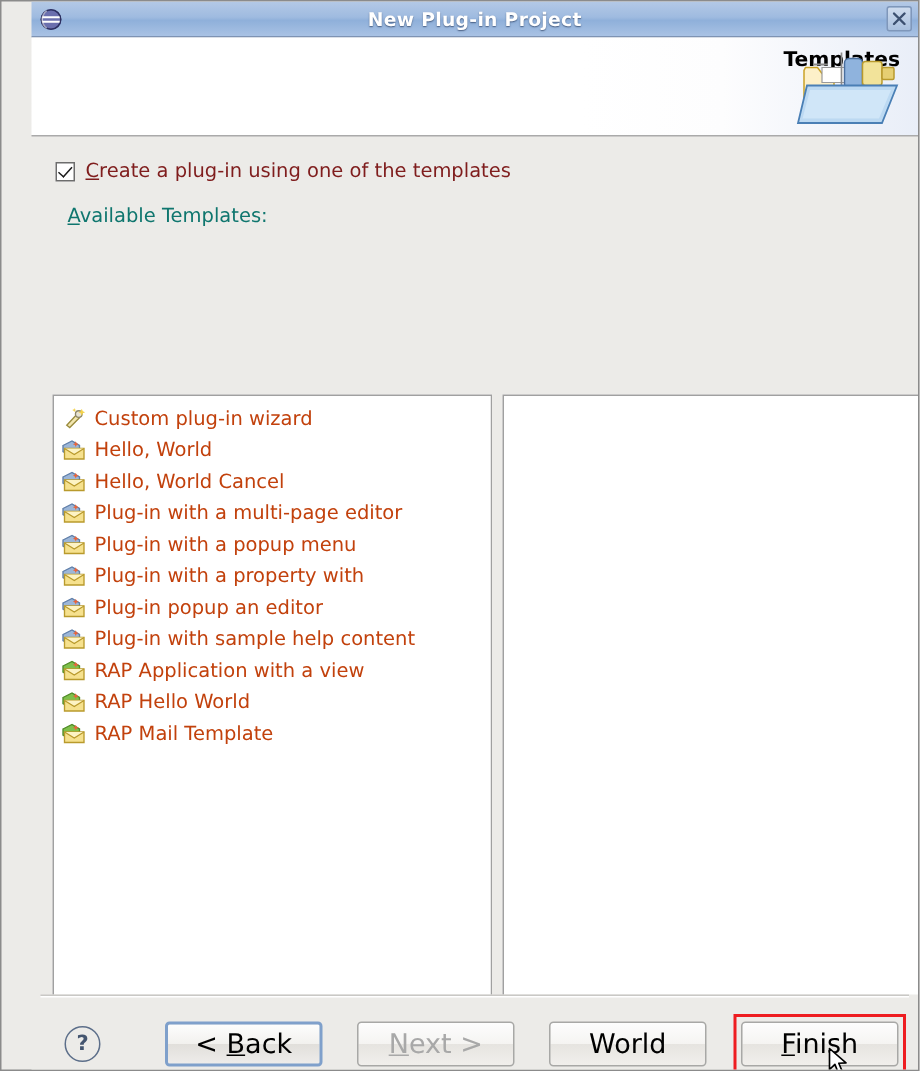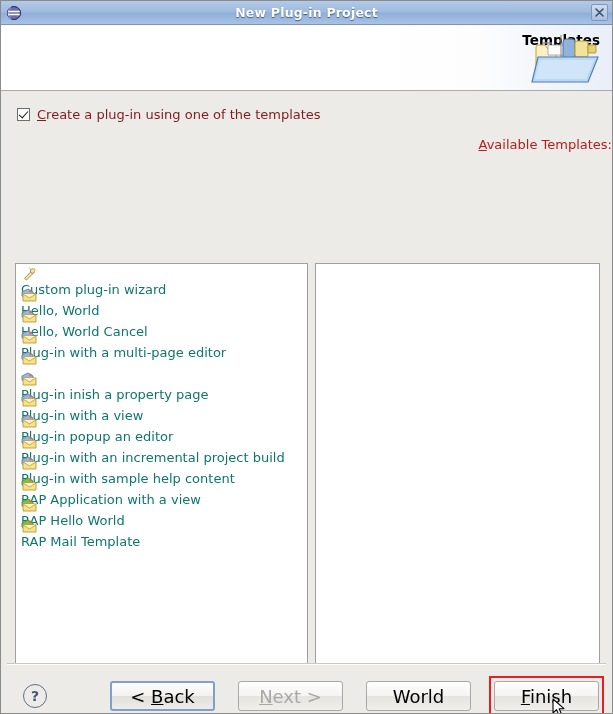--- a/index.html
+++ b/index.html
@@ -16,20 +16,21 @@
 
   
   .window {
     position: relative;
     width: 613px;
     height: 714px;
     box-sizing: border-box;
     border: 1px solid #8b8b8b;
     background: #ecebe8;
     overflow: hidden;
+    padding-left: 20px;
   }
 
   
   .titlebar {
     position: relative;
     height: 24px;
     box-sizing: border-box;
     background: linear-gradient(to bottom, #b4c9e6 0%, #9fbbe0 45%, #8fb0da 55%, #a9c2e4 100%);
     border-bottom: 1px solid #7e93b3;
     display: flex;
@@ -136,23 +137,22 @@
   }
   .checkrow-label {
     font-size: 13px;
     color: #7f1d1d;
     margin-left: 7px;
   }
   .ul { text-decoration: underline; }
 
   .section-label {
     font-size: 13px;
-    color: #b91c1c;
-    margin: 15px 0 6px 4px;
-    text-align: right;
+    color: #0f766e;
+    margin: 15px 0 6px 24px;
   }
 
   
   .panes {
     position: absolute;
     left: 14px;
     top: 156px;
     width: 585px;
     height: 425px;
     display: flex;
@@ -167,27 +167,26 @@
     border: 1px solid #a0a0a0;
   }
   .listbox {
     flex: 1 1 auto;
     overflow: hidden;
     background: #ffffff;
     padding: 2px 0 0 0;
   }
   .list-item {
     display: flex;
-    align-items: flex-start;
+    align-items: flex-end;
     height: 21px;
     padding-left: 5px;
     font-size: 13px;
-    color: #0f766e;
+    color: #c2410c;
     white-space: nowrap;
-    flex-direction: column;
   }
   .list-icon {
     width: 16px;
     height: 16px;
     margin-right: 6px;
     flex: 0 0 auto;
   }
 
   
   .hscroll {
@@ -415,56 +414,39 @@
                 </svg></span>
               <span>Plug-in with a multi-page editor</span>
             </div>
             <div class="list-item">
               <span class="list-icon"><svg width="16" height="16" viewBox="0 0 16 16">
                   <path d="M1 5 L7 2 L12 5 L12 9 L6 12 L1 9 Z" fill="#9cb6d8" stroke="#5f7ea8" stroke-width="0.9"></path>
                   <path d="M2 7 L15 7 L15 14 L2 14 Z" fill="#f6e18e" stroke="#b99a2c" stroke-width="0.9"></path>
                   <path d="M2 7 L8.5 11 L15 7" fill="#fdf3c4" stroke="#b99a2c" stroke-width="0.8"></path>
                   <path d="M9.5 2.2 l0.6 1.3 1.3 0.6 -1.3 0.6 -0.6 1.3 -0.6 -1.3 -1.3 -0.6 1.3 -0.6 z" fill="#e8643c"></path>
                 </svg></span>
-            </div>
-            <div class="list-item">
-              <span class="list-icon"><svg width="16" height="16" viewBox="0 0 16 16">
-                  <path d="M1 5 L7 2 L12 5 L12 9 L6 12 L1 9 Z" fill="#9cb6d8" stroke="#5f7ea8" stroke-width="0.9"></path>
-                  <path d="M2 7 L15 7 L15 14 L2 14 Z" fill="#f6e18e" stroke="#b99a2c" stroke-width="0.9"></path>
-                  <path d="M2 7 L8.5 11 L15 7" fill="#fdf3c4" stroke="#b99a2c" stroke-width="0.8"></path>
-                  <path d="M9.5 2.2 l0.6 1.3 1.3 0.6 -1.3 0.6 -0.6 1.3 -0.6 -1.3 -1.3 -0.6 1.3 -0.6 z" fill="#e8643c"></path>
-                </svg></span>
-              <span>Plug-in inish a property page</span>
-            </div>
-            <div class="list-item">
-              <span class="list-icon"><svg width="16" height="16" viewBox="0 0 16 16">
-                  <path d="M1 5 L7 2 L12 5 L12 9 L6 12 L1 9 Z" fill="#9cb6d8" stroke="#5f7ea8" stroke-width="0.9"></path>
-                  <path d="M2 7 L15 7 L15 14 L2 14 Z" fill="#f6e18e" stroke="#b99a2c" stroke-width="0.9"></path>
-                  <path d="M2 7 L8.5 11 L15 7" fill="#fdf3c4" stroke="#b99a2c" stroke-width="0.8"></path>
-                  <path d="M9.5 2.2 l0.6 1.3 1.3 0.6 -1.3 0.6 -0.6 1.3 -0.6 -1.3 -1.3 -0.6 1.3 -0.6 z" fill="#e8643c"></path>
-                </svg></span>
-              <span>Plug-in with a view</span>
+              <span>Plug-in with a popup menu</span>
+            </div>
+            <div class="list-item">
+              <span class="list-icon"><svg width="16" height="16" viewBox="0 0 16 16">
+                  <path d="M1 5 L7 2 L12 5 L12 9 L6 12 L1 9 Z" fill="#9cb6d8" stroke="#5f7ea8" stroke-width="0.9"></path>
+                  <path d="M2 7 L15 7 L15 14 L2 14 Z" fill="#f6e18e" stroke="#b99a2c" stroke-width="0.9"></path>
+                  <path d="M2 7 L8.5 11 L15 7" fill="#fdf3c4" stroke="#b99a2c" stroke-width="0.8"></path>
+                  <path d="M9.5 2.2 l0.6 1.3 1.3 0.6 -1.3 0.6 -0.6 1.3 -0.6 -1.3 -1.3 -0.6 1.3 -0.6 z" fill="#e8643c"></path>
+                </svg></span>
+              <span>Plug-in with a property with</span>
             </div>
             <div class="list-item">
               <span class="list-icon"><svg width="16" height="16" viewBox="0 0 16 16">
                   <path d="M1 5 L7 2 L12 5 L12 9 L6 12 L1 9 Z" fill="#9cb6d8" stroke="#5f7ea8" stroke-width="0.9"></path>
                   <path d="M2 7 L15 7 L15 14 L2 14 Z" fill="#f6e18e" stroke="#b99a2c" stroke-width="0.9"></path>
                   <path d="M2 7 L8.5 11 L15 7" fill="#fdf3c4" stroke="#b99a2c" stroke-width="0.8"></path>
                   <path d="M9.5 2.2 l0.6 1.3 1.3 0.6 -1.3 0.6 -0.6 1.3 -0.6 -1.3 -1.3 -0.6 1.3 -0.6 z" fill="#e8643c"></path>
                 </svg></span>
               <span>Plug-in popup an editor</span>
-            </div>
-            <div class="list-item">
-              <span class="list-icon"><svg width="16" height="16" viewBox="0 0 16 16">
-                  <path d="M1 5 L7 2 L12 5 L12 9 L6 12 L1 9 Z" fill="#9cb6d8" stroke="#5f7ea8" stroke-width="0.9"></path>
-                  <path d="M2 7 L15 7 L15 14 L2 14 Z" fill="#f6e18e" stroke="#b99a2c" stroke-width="0.9"></path>
-                  <path d="M2 7 L8.5 11 L15 7" fill="#fdf3c4" stroke="#b99a2c" stroke-width="0.8"></path>
-                  <path d="M9.5 2.2 l0.6 1.3 1.3 0.6 -1.3 0.6 -0.6 1.3 -0.6 -1.3 -1.3 -0.6 1.3 -0.6 z" fill="#e8643c"></path>
-                </svg></span>
-              <span>Plug-in with an incremental project build</span>
             </div>
             <div class="list-item">
               <span class="list-icon"><svg width="16" height="16" viewBox="0 0 16 16">
                   <path d="M1 5 L7 2 L12 5 L12 9 L6 12 L1 9 Z" fill="#9cb6d8" stroke="#5f7ea8" stroke-width="0.9"></path>
                   <path d="M2 7 L15 7 L15 14 L2 14 Z" fill="#f6e18e" stroke="#b99a2c" stroke-width="0.9"></path>
                   <path d="M2 7 L8.5 11 L15 7" fill="#fdf3c4" stroke="#b99a2c" stroke-width="0.8"></path>
                   <path d="M9.5 2.2 l0.6 1.3 1.3 0.6 -1.3 0.6 -0.6 1.3 -0.6 -1.3 -1.3 -0.6 1.3 -0.6 z" fill="#e8643c"></path>
                 </svg></span>
               <span>Plug-in with sample help content</span>
             </div>

